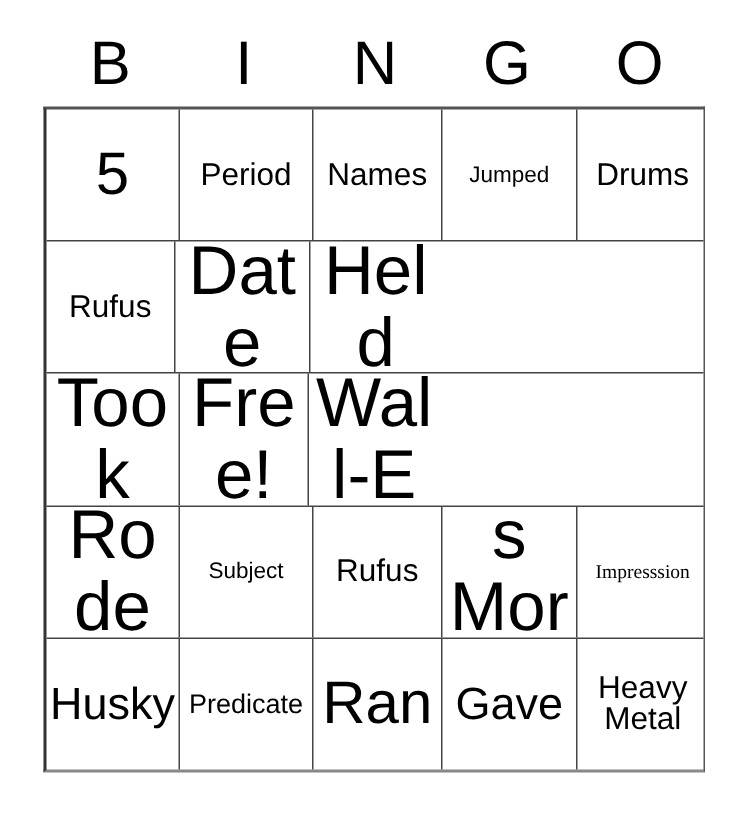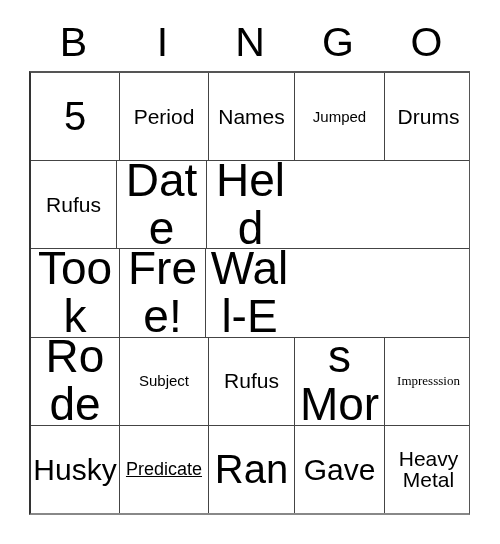--- a/index.html
+++ b/index.html
@@ -89,21 +89,21 @@
   .col-2 { flex: 0 0 86px; }
   .col-3 { flex: 0 0 90px; }
   .col-4 { flex: 0 0 87px; }
 
   
   .fs-xxl { font-size: 40px; }
   .fs-xl  { font-size: 46px; }
   .fs-lg  { font-size: 30px; }
   .fs-md  { font-size: 21px; }
   .fs-sm  { font-size: 15px; }
-  .fs-xs  { font-size: 18px; text-decoration: underline; }
+  .fs-xs  { font-size: 18px; }
   .fs-xxs { font-size: 13px; font-family: Liberation Serif, serif; }
 </style>
 </head>
 <body>
 
 <div id="card">
 
   <div id="header">
     <div class="header-cell hc-0">B</div>
     <div class="header-cell hc-1">I</div>

